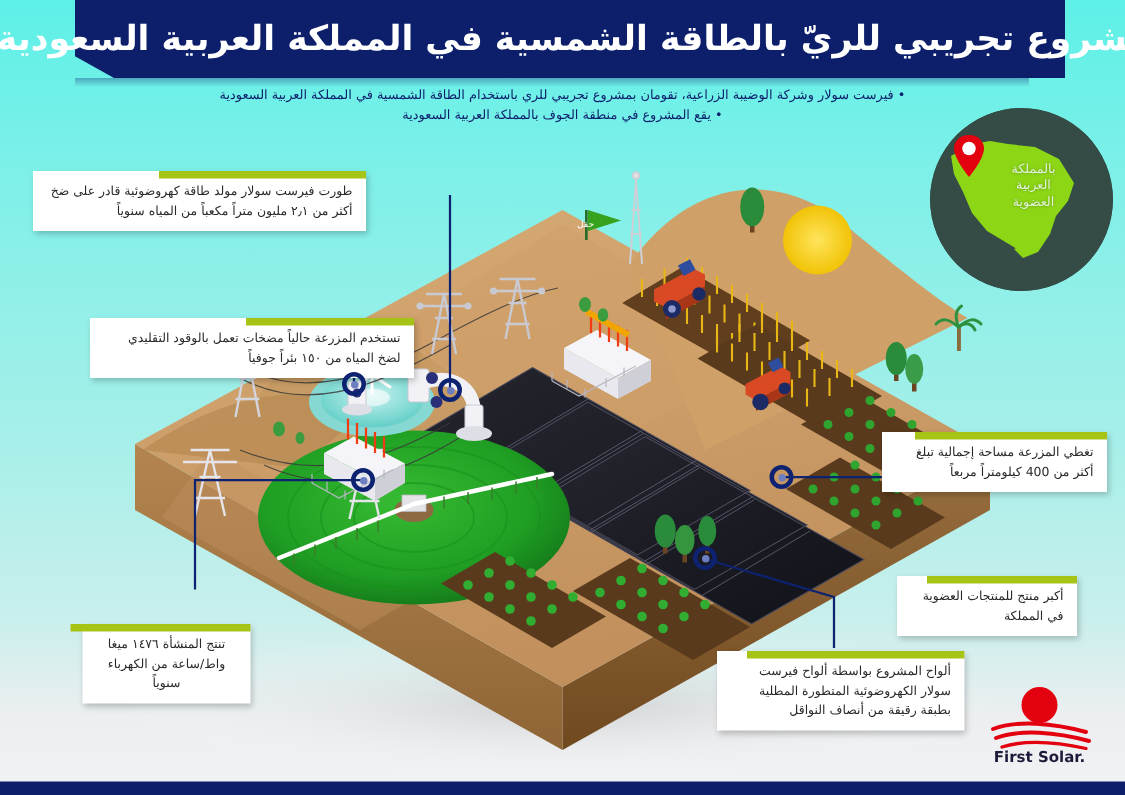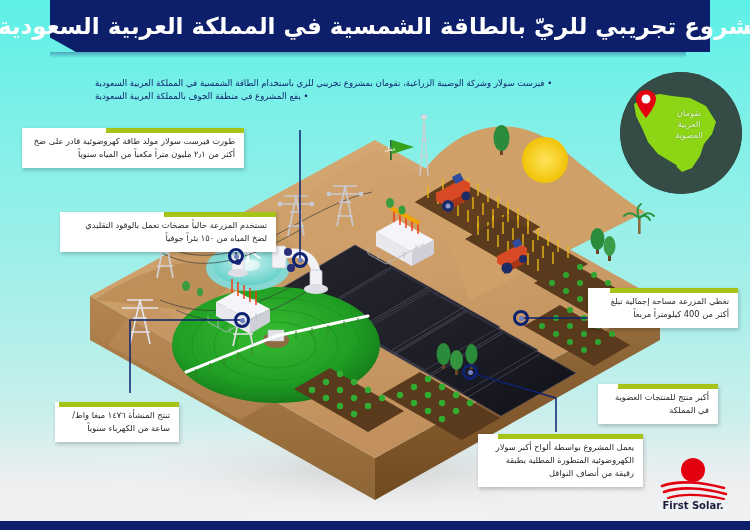--- a/index.html
+++ b/index.html
@@ -38,22 +38,22 @@
     color: #ffffff;
     font-size: 23px; font-weight: bold;
     letter-spacing: 0px;
     text-align: center;
     direction: rtl;
     white-space: nowrap;
   }
 
   .bullets {
     position: absolute;
-    right: 95px; top: 77px; width: 560px;
-    direction: rtl; text-align: left;
+    right: 95px; top: 58px; width: 560px;
+    direction: rtl; text-align: center;
   }
   .bullet {
     color: #0d1f6b;
     font-size: 8.6px;
     line-height: 13px;
     white-space: nowrap;
   }
 
   
   .map-badge {
@@ -555,54 +555,54 @@
       <circle cx="61" cy="61" r="61" fill="#344b46"></circle>
       <path d="M 14 32 L 28 24 L 40 22 L 52 24 L 70 26 L 86 34 L 96 50 L 92 62 L 84 72 L 80 84 L 70 92
                L 58 94 L 48 88 L 38 82 L 28 70 L 22 56 L 16 44 Z" fill="#8dd616"></path>
       <path d="M 80 84 L 72 96 L 62 100 L 56 94 Z" fill="#8dd616"></path>
       <g>
         <path d="M 26 18 C 20 18, 16 22, 16 27 C 16 34, 26 46, 26 46 C 26 46, 36 34, 36 27 C 36 22, 32 18, 26 18 Z" fill="#e3000f"></path>
         <circle cx="26" cy="27" r="4.5" fill="#ffffff"></circle>
       </g>
     </svg>
     <div class="map-label">
-      <div>تقومان</div>
+      <div>بالمملكة</div>
       <div>العربية</div>
       <div>العضوية</div>
     </div>
   </div>
 
-  <div class="callout" style="left:22px; top:128px; width:222px;">
+  <div class="callout" style="left:22px; top:114px; width:222px;">
     <span class="bar" style="width:138px;"></span>
     <p>طورت فيرست سولار مولد طاقة كهروضوئية قادر على ضخ أكثر من ٢٫١ مليون متراً مكعباً من المياه سنوياً</p>
   </div>
 
   <div class="callout" style="left:35px; top:212px; width:216px;margin-left:25px;">
     <span class="bar" style="width:112px;"></span>
     <p>تستخدم المزرعة حالياً مضخات تعمل بالوقود التقليدي لضخ المياه من ١٥٠ بئراً جوفياً</p>
   </div>
 
-  <div class="callout" style="left:55px; top:402px; width:124px;">
+  <div class="callout" style="left:55px; top:416px; width:112px;text-align:center;">
     <span class="bar" style="width:120px;"></span>
     <p>تنتج المنشأة ١٤٧٦ ميغا واط/ساعة من الكهرباء سنوياً</p>
   </div>
 
   <div class="callout" style="left:588px; top:288px; width:150px;">
     <span class="bar" style="width:128px;"></span>
     <p>تغطي المزرعة مساحة إجمالية تبلغ أكثر من 400 كيلومتراً مربعاً</p>
   </div>
 
   <div class="callout" style="left:598px; top:384px; width:120px;">
     <span class="bar" style="width:100px;"></span>
     <p>أكبر منتج للمنتجات العضوية في المملكة</p>
   </div>
 
   <div class="callout" style="left:478px; top:434px; width:165px;">
     <span class="bar" style="width:145px;"></span>
-    <p>يعمل المشروع بواسطة ألواح أكبر سولار الكهروضوئية المتطورة المطلية بطبقة رقيقة من أنصاف النواقل</p>
+    <p>ألواح المشروع بواسطة ألواح فيرست سولار الكهروضوئية المتطورة المطلية بطبقة رقيقة من أنصاف النواقل</p>
   </div>
 
   <div class="marker" style="left:292px; top:252px;">
       <i></i>
     </div>
   <div class="marker" style="left:228px; top:248px;">
       <i></i>
     </div>
   <div class="marker" style="left:234px; top:312px;">
       <i></i>

